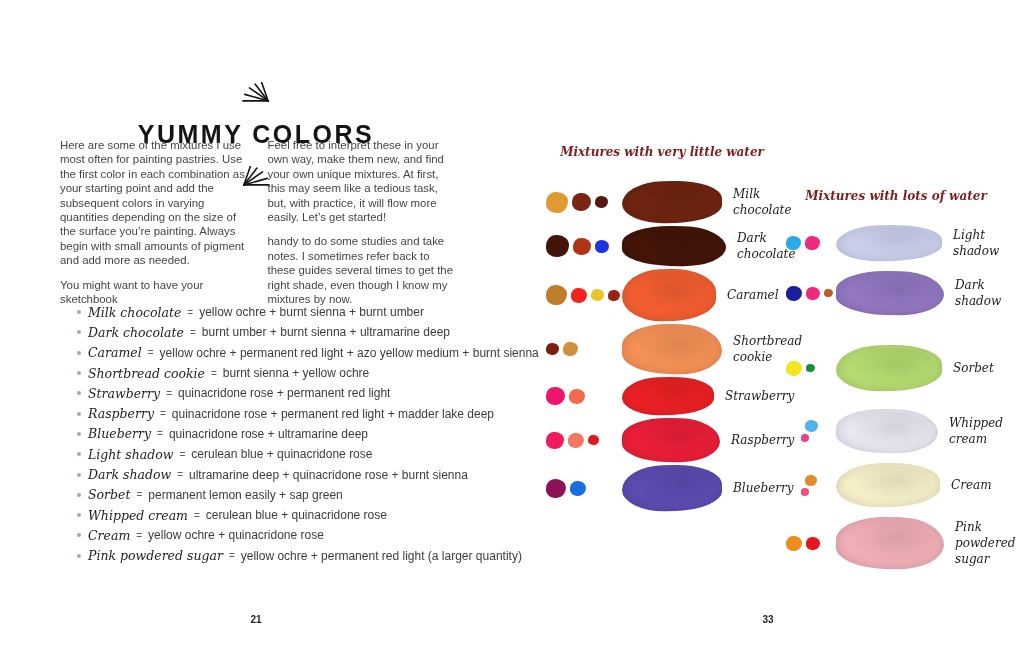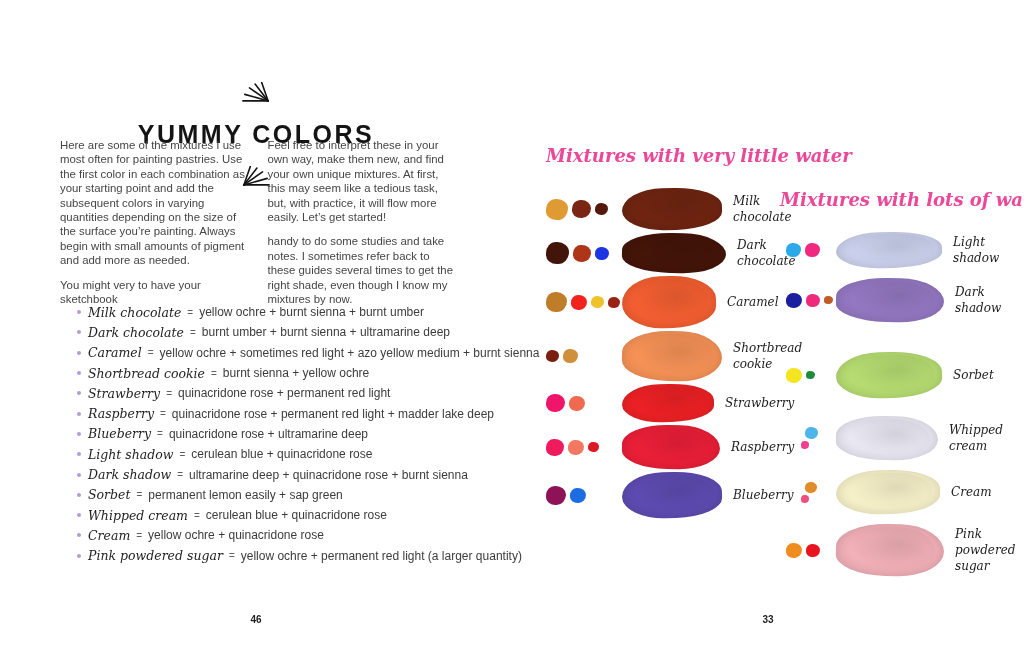--- a/index.html
+++ b/index.html
@@ -33,22 +33,22 @@
   .mix-recipe{font-size:12px;color:#3c3c3c;text-align:center;}
 
   
   .pagenum{position:absolute;top:614px;left:0;width:512px;text-align:center;
            font-size:10px;font-weight:bold;color:#1f1f1f;}
 
   
   .swatch-col{position:absolute;top:145px;width:232px;display:flex;flex-direction:column;}
   .col-a{left:34px;}
   .col-b{left:268px;margin-top:44px;}
-  .swatch-heading{font-family:"DejaVu Serif",serif;font-style:italic;font-size:18px;
-                  color:#ec4899;text-align:center;margin:0 0 22px 0;white-space:nowrap;
+  .swatch-heading{font-family:"DejaVu Serif",serif;font-style:italic;font-size:12px;
+                  color:#7f1d1d;text-align:center;margin:0 0 22px 0;white-space:nowrap;
                   font-weight:600;}
   .srow{display:flex;align-items:center;margin-bottom:3px;}
   .col-b .srow{margin-bottom:10px;}
   .col-b div.srow:nth-of-type(3){margin-top:20px;}
   .col-b div.srow:nth-of-type(4){margin-top:8px;}
 
   .dots{display:flex;align-items:center;gap:4px;width:76px;flex-shrink:0;}
   .col-b .dots{width:56px;padding-left:6px;box-sizing:border-box;}
   .dot{display:inline-block;flex-shrink:0;
        border-radius:46% 54% 50% 50% / 52% 48% 58% 42%;}
@@ -106,21 +106,21 @@
           <line x1="2" y1="20" x2="22" y2="6"></line>
           <line x1="2" y1="20" x2="16" y2="2"></line>
           <line x1="2" y1="20" x2="9" y2="0"></line>
         </g>
       </svg>
     </header>
 
     <div class="intro">
       <div class="intro-col">
         <p>Here are some of the mixtures I use most often for painting pastries. Use the first color in each combination as your starting point and add the subsequent colors in varying quantities depending on the size of the surface you’re painting. Always begin with small amounts of pigment and add more as needed.</p>
-        <p>You might very to have your sketchbook</p>
+        <p>You might want to have your sketchbook</p>
       </div>
       <div class="intro-col">
         <p>Feel free to interpret these in your own way, make them new, and find your own unique mixtures. At first, this may seem like a tedious task, but, with practice, it will flow more easily. Let’s get started!</p>
         <p>handy to do some studies and take notes. I sometimes refer back to these guides several times to get the right shade, even though I know my mixtures by now.</p>
       </div>
     </div>
 
     <ul class="mixtures" id="mixtures">
         <li class="mix">
           <span class="bullet"></span>
@@ -131,21 +131,21 @@
         <li class="mix">
           <span class="bullet"></span>
           <span class="mix-name">Dark chocolate</span>
           <span class="mix-eq">=</span>
           <span class="mix-recipe">burnt umber + burnt sienna + ultramarine deep</span>
         </li>
         <li class="mix">
           <span class="bullet"></span>
           <span class="mix-name">Caramel</span>
           <span class="mix-eq">=</span>
-          <span class="mix-recipe">yellow ochre + sometimes red light + azo yellow medium + burnt sienna</span>
+          <span class="mix-recipe">yellow ochre + permanent red light + azo yellow medium + burnt sienna</span>
         </li>
         <li class="mix">
           <span class="bullet"></span>
           <span class="mix-name">Shortbread cookie</span>
           <span class="mix-eq">=</span>
           <span class="mix-recipe">burnt sienna + yellow ochre</span>
         </li>
         <li class="mix">
           <span class="bullet"></span>
           <span class="mix-name">Strawberry</span>
@@ -195,21 +195,21 @@
           <span class="mix-recipe">yellow ochre + quinacridone rose</span>
         </li>
         <li class="mix">
           <span class="bullet"></span>
           <span class="mix-name">Pink powdered sugar</span>
           <span class="mix-eq">=</span>
           <span class="mix-recipe">yellow ochre + permanent red light (a larger quantity)</span>
         </li>
       </ul>
 
-    <div class="pagenum">46</div>
+    <div class="pagenum">21</div>
   </section>
 
   <section class="page page-right">
     <div id="swatch-cols">
         <div class="swatch-col col-a">
           <h3 class="swatch-heading">Mixtures with very little water</h3>
           <div class="srow">
             <div class="dots">
               <span class="dot" style="width: 22px; height: 21px; background: rgb(224, 154, 51);"></span>
               <span class="dot" style="width: 19px; height: 18px; background: rgb(123, 37, 19);"></span>

